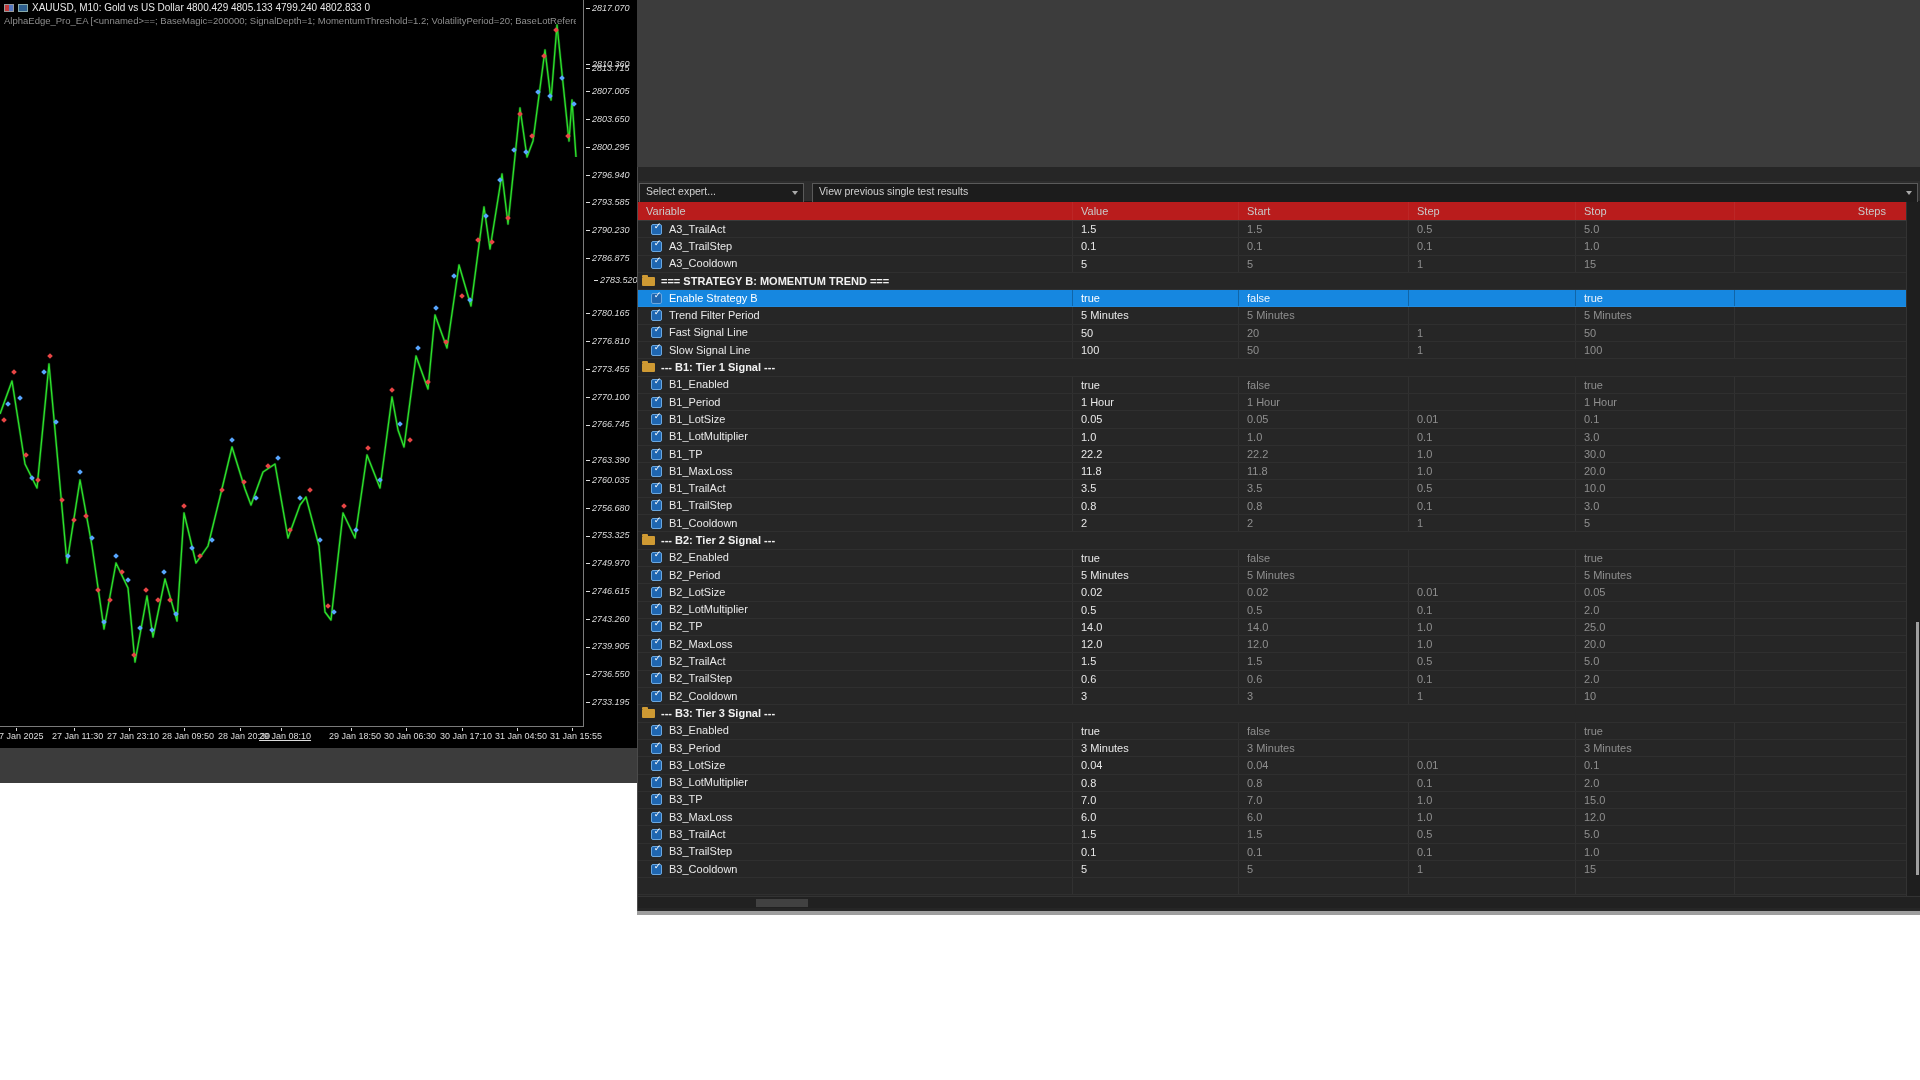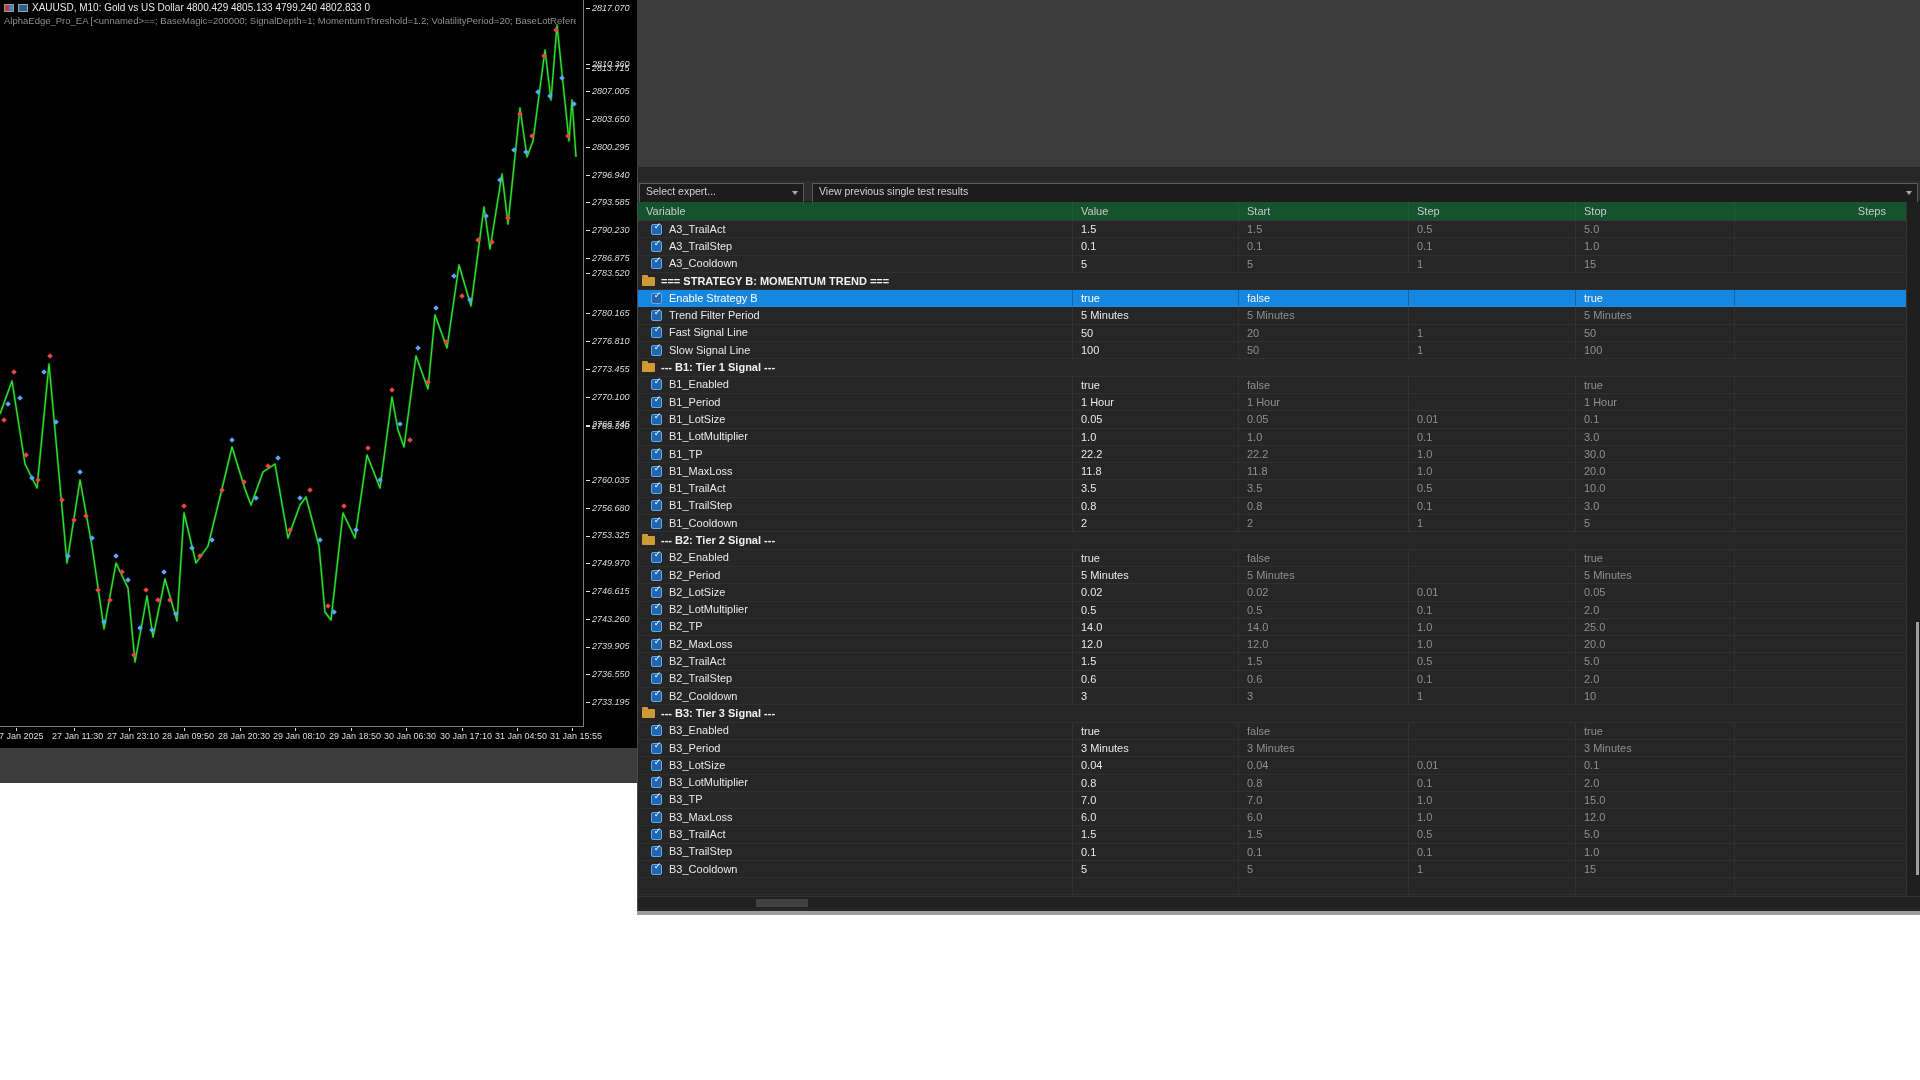--- a/index.html
+++ b/index.html
@@ -33,21 +33,21 @@
   .t-close { position:absolute; right:4px; top:0; width:12px; height:14px; color:#bcd2e2; font-size:10px;
              line-height:13px; text-align:center; cursor:pointer; }
   .t-toolbar { position:absolute; left:0; top:14px; width:1283px; height:21px; background:#2d2d2d; border-bottom:1px solid #1a1a1a; }
   .combo { position:absolute; top:2px; height:26px; background:#1c1c1c; border:1px solid #5a5a5a;
            color:#d0d0d0; font-size:10.5px; line-height:15px; padding:0 6px; }
   .combo-expert { left:1px; width:165px; }
   .combo-results { left:174px; width:1106px; }
   .caret { position:absolute; right:5px; top:7px; width:0; height:0;
            border-left:3.5px solid transparent; border-right:3.5px solid transparent; border-top:4px solid #aaa; }
 
-  .t-header { position:absolute; left:0; top:35px; width:1269px; height:19px; background:#14532d;
+  .t-header { position:absolute; left:0; top:35px; width:1269px; height:19px; background:#b91c1c;
               border-bottom:1px solid #3a3a3a; color:#c9c9c9; font-size:11px; line-height:18px; display:flex; }
   .t-header .c { border-right:1px solid #3d3d3d; }
   .rows { position:absolute; left:0; top:54px; width:1269px; }
   .trow { display:flex; height:17.3px; font-size:11px; line-height:17px; color:#e8e8e8;
           border-bottom:1px solid rgba(255,255,255,0.045); background:#262626; }
   .c { overflow:hidden; white-space:nowrap; }
   .c-var   { width:435px; padding-left:8px; display:flex; align-items:center; }
   .c-val   { width:166px; padding-left:8px; }
   .c-start { width:170px; padding-left:8px; color:#8f8f8f; }
   .c-step  { width:167px; padding-left:8px; color:#8f8f8f; }
@@ -174,44 +174,44 @@
         <div class="p-lbl" style="top: 3px;">2817.070</div>
         <div class="p-lbl" style="top: 30.76px; margin-top: 32px;">2813.715</div>
         <div class="p-lbl" style="top: 58.52px;">2810.360</div>
         <div class="p-lbl" style="top: 86.28px;">2807.005</div>
         <div class="p-lbl" style="top: 114.04px;">2803.650</div>
         <div class="p-lbl" style="top: 141.8px;">2800.295</div>
         <div class="p-lbl" style="top: 169.56px;">2796.940</div>
         <div class="p-lbl" style="top: 197.32px;">2793.585</div>
         <div class="p-lbl" style="top: 225.08px;">2790.230</div>
         <div class="p-lbl" style="top: 252.84px;">2786.875</div>
-        <div class="p-lbl" style="top: 268px;">2783.520</div>
+        <div class="p-lbl" style="top: 275px; margin-left: 8px;">2783.520</div>
         <div class="p-lbl" style="top: 308.36px;">2780.165</div>
         <div class="p-lbl" style="top: 336.12px;">2776.810</div>
         <div class="p-lbl" style="top: 363.88px;">2773.455</div>
         <div class="p-lbl" style="top: 391.64px;">2770.100</div>
         <div class="p-lbl" style="top: 419.4px;">2766.745</div>
-        <div class="p-lbl" style="top: 421px;">2763.390</div>
+        <div class="p-lbl" style="top: 455px;">2763.390</div>
         <div class="p-lbl" style="top: 474.92px;">2760.035</div>
         <div class="p-lbl" style="top: 502.68px;">2756.680</div>
         <div class="p-lbl" style="top: 530.44px;">2753.325</div>
         <div class="p-lbl" style="top: 558.2px;">2749.970</div>
         <div class="p-lbl" style="top: 585.96px;">2746.615</div>
         <div class="p-lbl" style="top: 613.72px;">2743.260</div>
         <div class="p-lbl" style="top: 641.48px;">2739.905</div>
         <div class="p-lbl" style="top: 669.24px;">2736.550</div>
         <div class="p-lbl" style="top: 697px;">2733.195</div>
       </div>
     <div class="time-axis">
         <div class="t-lbl" style="left: -6px;">27 Jan 2025</div>
         <div class="t-lbl" style="left: 52px;">27 Jan 11:30</div>
         <div class="t-lbl" style="left: 107px;">27 Jan 23:10</div>
         <div class="t-lbl" style="left: 162px;">28 Jan 09:50</div>
         <div class="t-lbl" style="left: 218px;">28 Jan 20:30</div>
-        <div class="t-lbl" style="left: 273px;">29 Jan 08:10</div>
+        <div class="t-lbl" style="left: 259px; text-decoration: underline;">29 Jan 08:10</div>
         <div class="t-lbl" style="left: 329px;">29 Jan 18:50</div>
         <div class="t-lbl" style="left: 384px;">30 Jan 06:30</div>
         <div class="t-lbl" style="left: 440px;">30 Jan 17:10</div>
         <div class="t-lbl" style="left: 495px;">31 Jan 04:50</div>
         <div class="t-lbl" style="left: 550px;">31 Jan 15:55</div>
       </div>
   </div>
 
   <div class="tester">
     <div class="t-toolbar">

